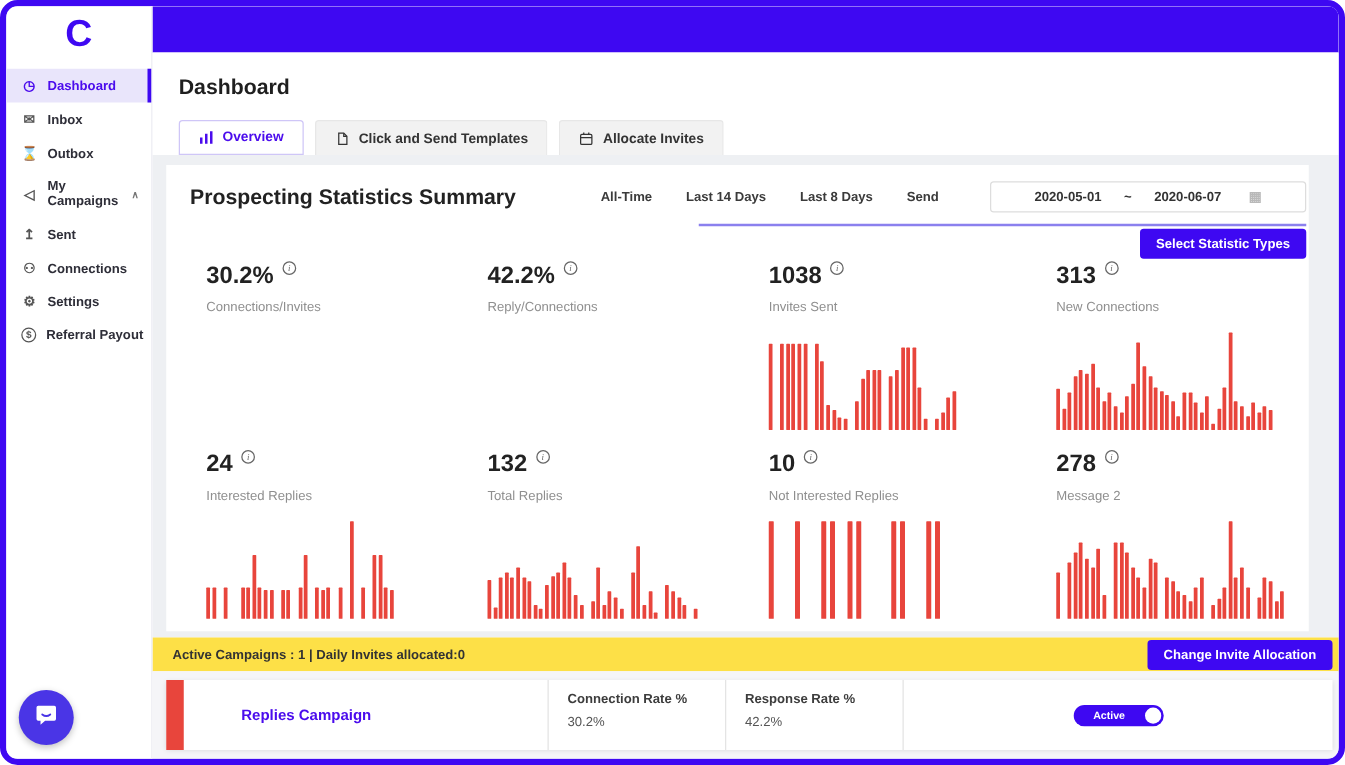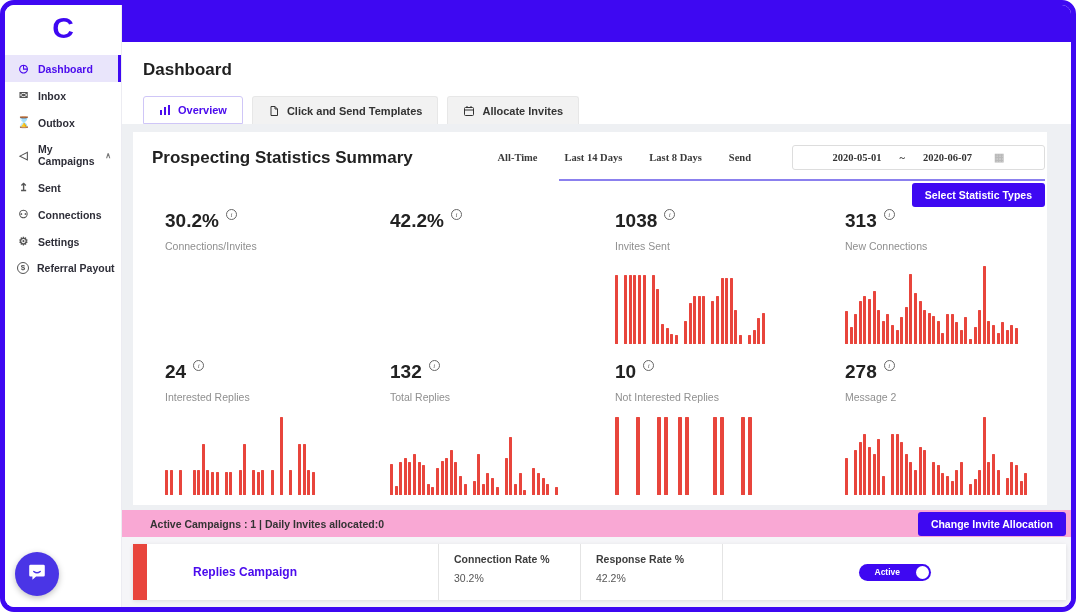--- a/index.html
+++ b/index.html
@@ -29,41 +29,41 @@
   .tabs { display:flex; gap:9px; margin-top:16px; }
   .tab { display:flex; align-items:center; gap:7px; padding:7px 15px; font-size:11px; font-weight:bold; border-radius:3px 3px 0 0; cursor:pointer; border:1px solid #e7e7e7; border-bottom:none; background:#f2f2f2; color:#333; }
   .tab.active { background:#fff; border:1px solid #cfc6f7; color:var(--link-purple,#4b0ced); }
   .tab svg { display:block; }
 
   
   .main-gray { flex:1; background:#eef0f3; padding:8px 0 0 11px; }
   .panel { background:#fff; width:914px; padding:13px 0 10px 0; position:relative; }
   .panel-head { display:flex; align-items:center; padding:0 2px 0 19px; position:relative; }
   .panel-title { font-size:17px; font-weight:bold; color:#222; }
-  .filters { margin-left:auto; display:flex; align-items:center; gap:27px;font-family:Liberation Serif, serif; }
+  .filters { margin-left:auto; display:flex; align-items:center; gap:27px; }
   .filter-link { font-size:10.5px; font-weight:bold; color:#3b3b3b; cursor:pointer; white-space:nowrap; }
   .date-box { width:253px; height:25px; border:1px solid #ddd; border-radius:3px; background:#fff; display:flex; align-items:center; justify-content:center; gap:18px; font-size:10.5px; font-weight:bold; color:#333; cursor:pointer; margin-left:14px; }
   .date-box .cal { color:#b9b9b9; font-size:11px; margin-left:4px; }
   .purple-underline { position:absolute; right:2px; top:34px; width:486px; height:2px; background:var(--underline,#8b80ee); }
   .btn-row { display:flex; justify-content:flex-end; padding-right:2px; margin-top:13px; }
   .btn-purple { background:var(--accent,#3e08f2); color:#fff; font-size:10.5px; font-weight:bold; border:none; border-radius:3px; padding:6px 13px; cursor:pointer; font-family:inherit; }
 
   .stats-grid { display:grid; grid-template-columns:225px 225px 230px auto; padding-left:32px; margin-top:4px; row-gap:18px; }
   .stat-card { }
   .stat-value-row { display:flex; align-items:flex-start; gap:7px; }
   .stat-value { font-size:19px; font-weight:bold; color:#222; line-height:1; }
   .info-icon { border:1px solid #666; color:#666; border-radius:50%; width:11px; height:11px; font-size:7px; display:inline-flex; align-items:center; justify-content:center; margin-top:-2px; cursor:pointer; font-style:italic; font-family:"Liberation Serif", serif; }
   .stat-label { font-size:10.5px; color:#8f8f8f; margin-top:10px; }
   .chart { display:flex; align-items:flex-end; gap:1.6px; height:78px; margin-top:14px; }
   .chart .bar { width:3px; background:var(--bar-red,#e8453c); border-radius:0.5px; }
   .chart.wide-bars { gap:3px; }
   .chart.wide-bars .bar { width:4px; }
 
   
-  .campaigns-bar { height:27px; background:#f9a8d4; display:flex; align-items:center; padding-left:28px; flex-shrink:0; }
+  .campaigns-bar { height:27px; background:#fde047; display:flex; align-items:center; padding-left:16px; flex-shrink:0; }
   .campaigns-summary { font-size:10.5px; font-weight:bold; color:#333; }
   .campaigns-bar .btn-purple { margin-left:auto; margin-right:5px; }
   .campaign-zone { flex-shrink:0; background:#f5f5f8; padding:7px 5px 7px 11px; }
   .campaign-card { background:#fff; height:56px; box-shadow:0 1px 4px rgba(0,0,0,0.10); display:flex; align-items:stretch; }
   .red-bar { width:14px; background:var(--bar-red,#e8453c); flex-shrink:0; }
   .camp-name-block { margin-left:46px; display:flex; flex-direction:column; justify-content:center; width:245px; }
   .camp-name { color:var(--link-purple,#4b0ced); font-size:12px; font-weight:bold; cursor:pointer; }
   .camp-daily { font-size:11px; font-weight:bold; color:#3a3a3a; margin-top:6px; }
   .metric { border-left:1px solid #e4e4e4; padding:9px 0 0 15px; width:142px; flex-shrink:0; }
   .metric-label { font-size:10.5px; font-weight:bold; color:#3d3d3d; }
@@ -189,20 +189,21 @@
                 <span class="stat-value">30.2%</span>
                 <span class="info-icon">i</span>
               </div>
             <div class="stat-label">Connections/Invites</div>
           </div>
           <div class="stat-card">
             <div class="stat-value-row">
                 <span class="stat-value">42.2%</span>
                 <span class="info-icon">i</span>
               </div>
+            <div class="stat-label">Reply/Connections</div>
           </div>
           <div class="stat-card">
             <div class="stat-value-row">
                 <span class="stat-value">1038</span>
                 <span class="info-icon">i</span>
               </div>
             <div class="stat-label">Invites Sent</div>
             <div class="chart">
                 <div class="bar" style="height: 88%;"></div>
                 <div class="bar" style="height: 2%; opacity: 0;"></div>

